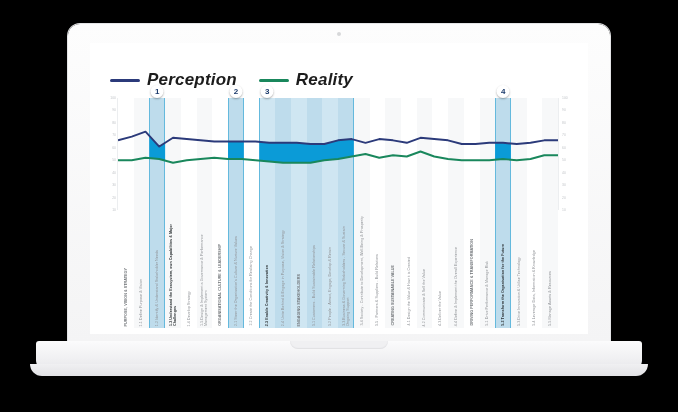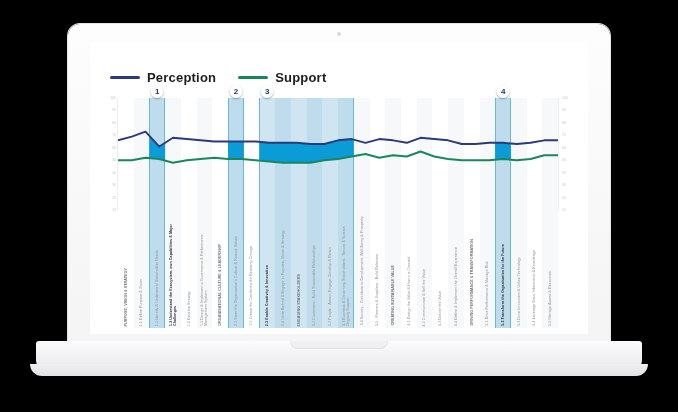--- a/index.html
+++ b/index.html
@@ -42,21 +42,21 @@
     background:linear-gradient(180deg,#f3f3f5,#ededf0);
   }
 
   
   #card{position:absolute;left:0;top:0;width:498px;height:291px;background:#fff;}
 
   
   #legend{position:absolute;left:20px;top:27px;display:flex;align-items:center;gap:22px;}
   .lg-item{display:flex;align-items:center;gap:7px;}
   .lg-swatch{width:30px;height:3px;border-radius:2px;display:block;}
-  .lg-text{font-size:13px;font-weight:bold;color:#1c1c1c;letter-spacing:.2px;}
+  .lg-text{font-size:17px;font-weight:bold;color:#1c1c1c;letter-spacing:.2px;font-style:italic;}
 
   
   #plot{position:absolute;left:28px;top:55px;width:440px;height:112px;}
   #cols{position:absolute;left:0;top:0;width:100%;height:100%;display:flex;}
   .col{flex:1 1 0;height:100%;position:relative;}
   .col.alt{background:#f7f8f9;}
   .col.hl{background:#bedcec;}
   .col.hl2{background:#cfe6f2;}
   .col.bdl{box-shadow:inset 1px 0 0 #64b9dd;}
   .col.bdr{box-shadow:inset -1px 0 0 #64b9dd;}
@@ -117,21 +117,21 @@
     <div class="screen">
       <div id="card">
 
         <div id="legend">
           <div class="lg-item">
             <span class="lg-swatch" style="background: rgb(43, 58, 122);"></span>
             <span class="lg-text">Perception</span>
           </div>
           <div class="lg-item">
             <span class="lg-swatch" style="background: rgb(25, 135, 92);"></span>
-            <span class="lg-text">Support</span>
+            <span class="lg-text">Reality</span>
           </div>
         </div>
 
         <div class="axisline" style="left:27px;"></div>
         <div class="axisline" style="left:468px;"></div>
 
         <div class="yaxis" id="yleft">
             <span class="ytick" style="top: 0%;">100</span>
             <span class="ytick" style="top: 11.1111%;">90</span>
             <span class="ytick" style="top: 22.2222%;">80</span>

